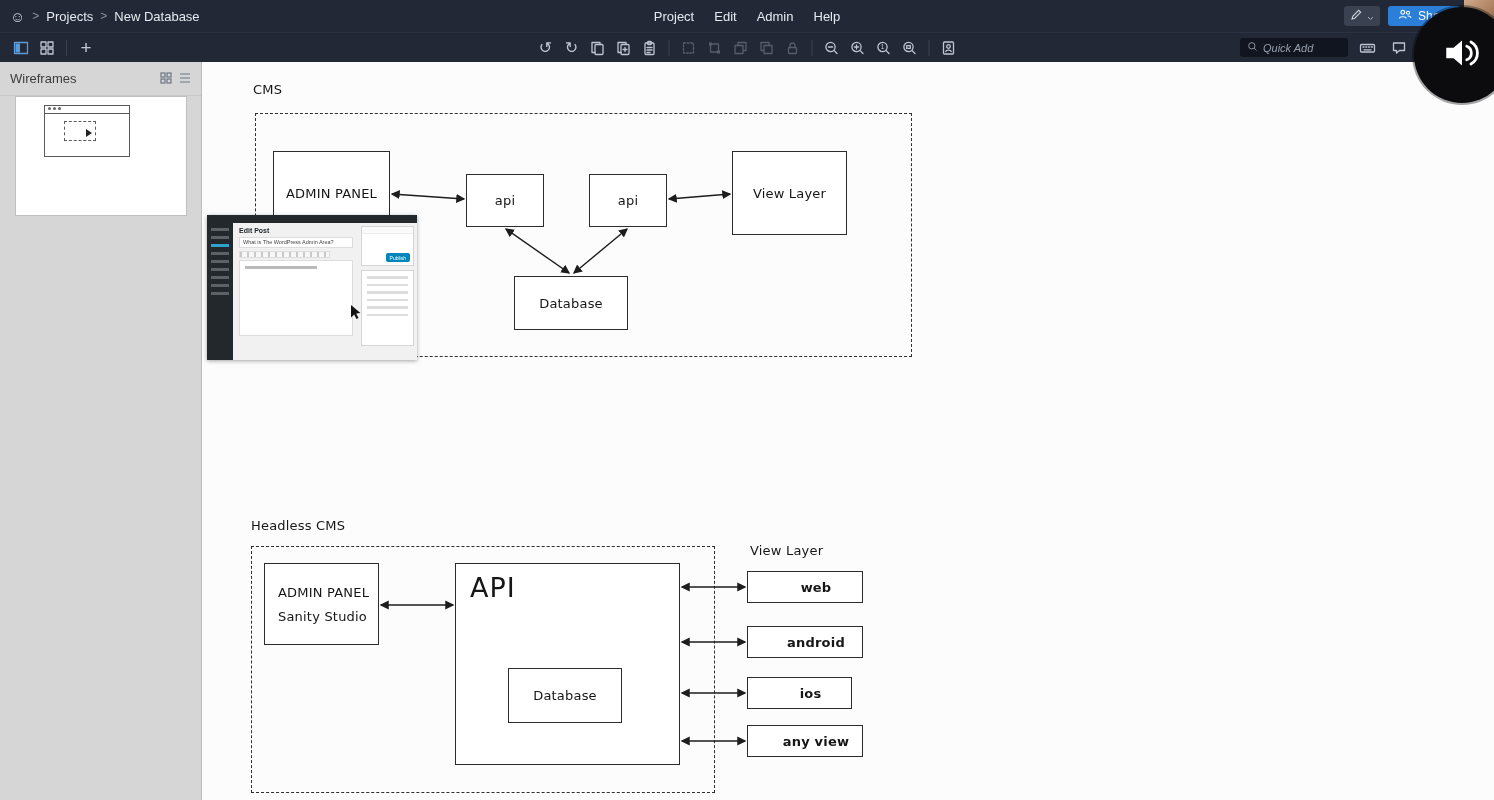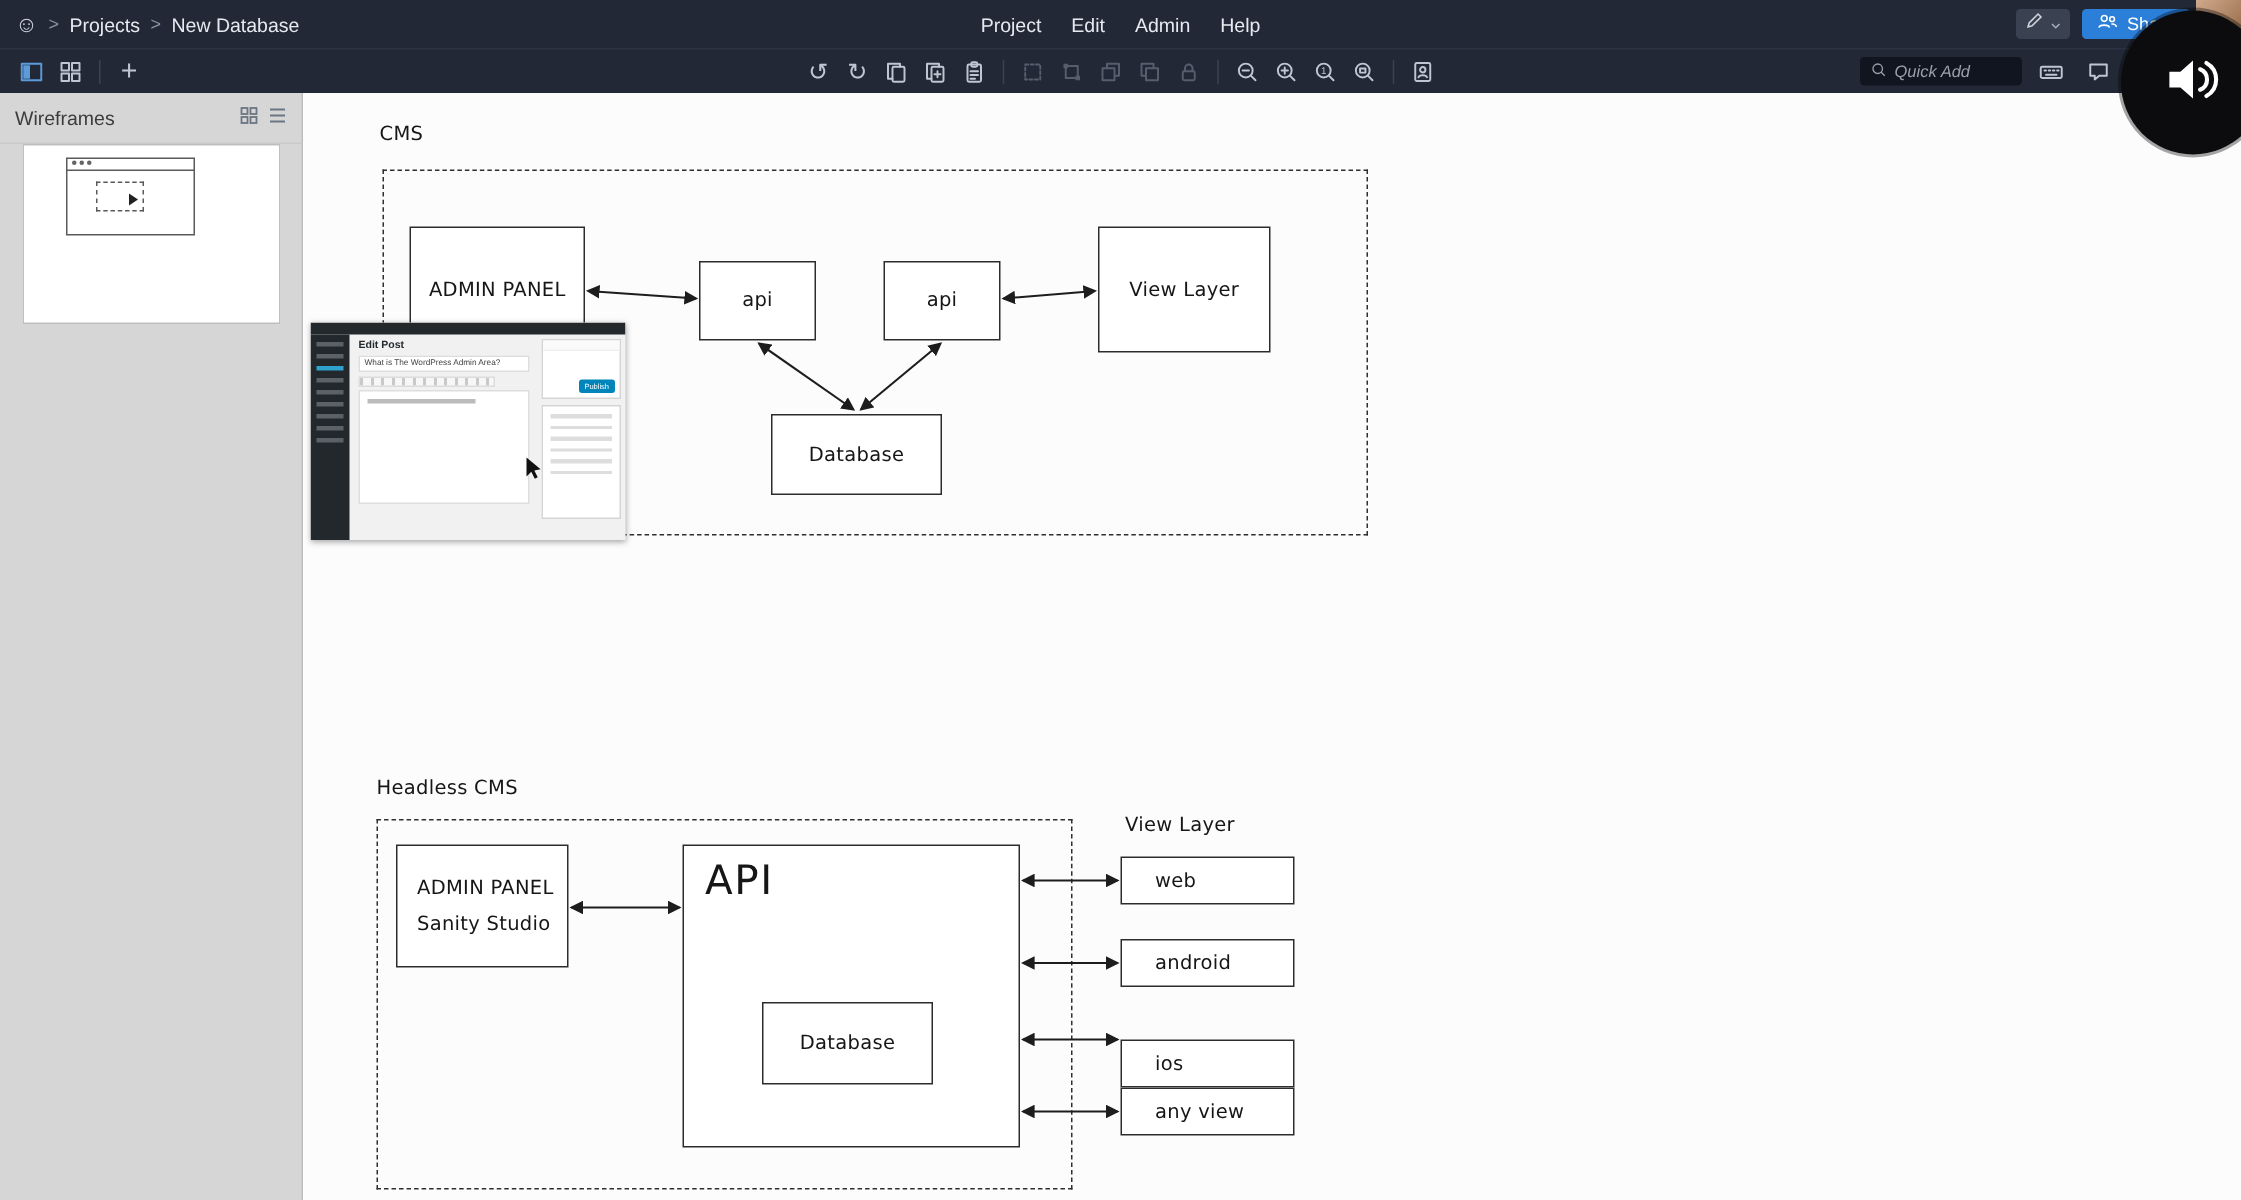--- a/index.html
+++ b/index.html
@@ -57,21 +57,21 @@
   .d { position:absolute; background:#3e4450; }
   .dot { position:absolute; width:3px; height:3px; border-radius:50%; background:#666; }
   .vl { position:absolute; width:2px; background:#5a5a5a; }
   .cur { position:absolute; width:0; height:0; border-left:6px solid #222; border-top:4px solid transparent; border-bottom:4px solid transparent; }
 
   
   .canvas { position:absolute; top:62px; left:202px; width:1292px; height:738px; background:#fcfcfc; overflow:hidden; }
   .dlabel { position:absolute; font-size:13px; color:#161616; font-family:"DejaVu Sans",sans-serif; letter-spacing:.2px; z-index:1; }
   .dashedbox { position:absolute; border:1.5px dashed #2f2f2f; z-index:1; }
   .dbox { position:absolute; border:1.6px solid #2c2c2c; background:#fff; display:flex; align-items:center; justify-content:center; font-size:13px; color:#161616; font-family:"DejaVu Sans",sans-serif; letter-spacing:.2px; z-index:2; }
-  .dbox.leftpad { justify-content:flex-start; padding-left:22px; }
+  .dbox.leftpad { justify-content:center; padding-left:22px;font-weight:bold; }
   .dbox.col { flex-direction:column; align-items:flex-start; justify-content:center; gap:9px; padding-left:13px; }
   .apibox { position:absolute; border:1.6px solid #2c2c2c; background:#fff; z-index:2; }
   .apibox .apilabel { font-size:27px; font-weight:500; color:#161616; font-family:"DejaVu Sans",sans-serif; letter-spacing:1px; padding:8px 0 0 14px; }
   .arrows { position:absolute; left:0; top:0; z-index:3; pointer-events:none; }
 
   
   .wpshot { position:absolute; left:5px; top:153px; width:210px; height:145px; background:#f1f1f1; box-shadow:0 1px 4px rgba(0,0,0,.35); z-index:4; overflow:hidden; }
   .wp-topbar { position:absolute; left:0; top:0; right:0; height:8px; background:#23282d; }
   .wp-side { position:absolute; left:0; top:8px; bottom:0; width:26px; background:#23282d; }
   .wp-side-item { height:3px; margin:5px 4px; background:#8a8f98; opacity:.55; }
@@ -342,21 +342,21 @@
     <div class="dbox" style="left:306px;top:606px;width:114px;height:55px">
         <span>Database</span>
       </div>
     <div class="dlabel" style="left:548px;top:481px">View Layer</div>
     <div class="dbox leftpad" style="left:545px;top:509px;width:116px;height:32px">
         <span>web</span>
       </div>
     <div class="dbox leftpad" style="left:545px;top:564px;width:116px;height:32px">
         <span>android</span>
       </div>
-    <div class="dbox leftpad" style="left:545px;top:631px;width:116px;height:32px">
+    <div class="dbox leftpad" style="left:545px;top:615px;width:105px;height:32px">
         <span>ios</span>
       </div>
     <div class="dbox leftpad" style="left:545px;top:663px;width:116px;height:32px">
         <span>any view</span>
       </div>
 
     <svg class="arrows" width="1292" height="738">
       <defs>
         <marker id="ah" viewBox="0 0 10 10" refX="8.5" refY="5" markerWidth="6.5" markerHeight="6.5" orient="auto-start-reverse">
           <path d="M0 0 L10 5 L0 10 z" fill="#1d1d1d"></path>

